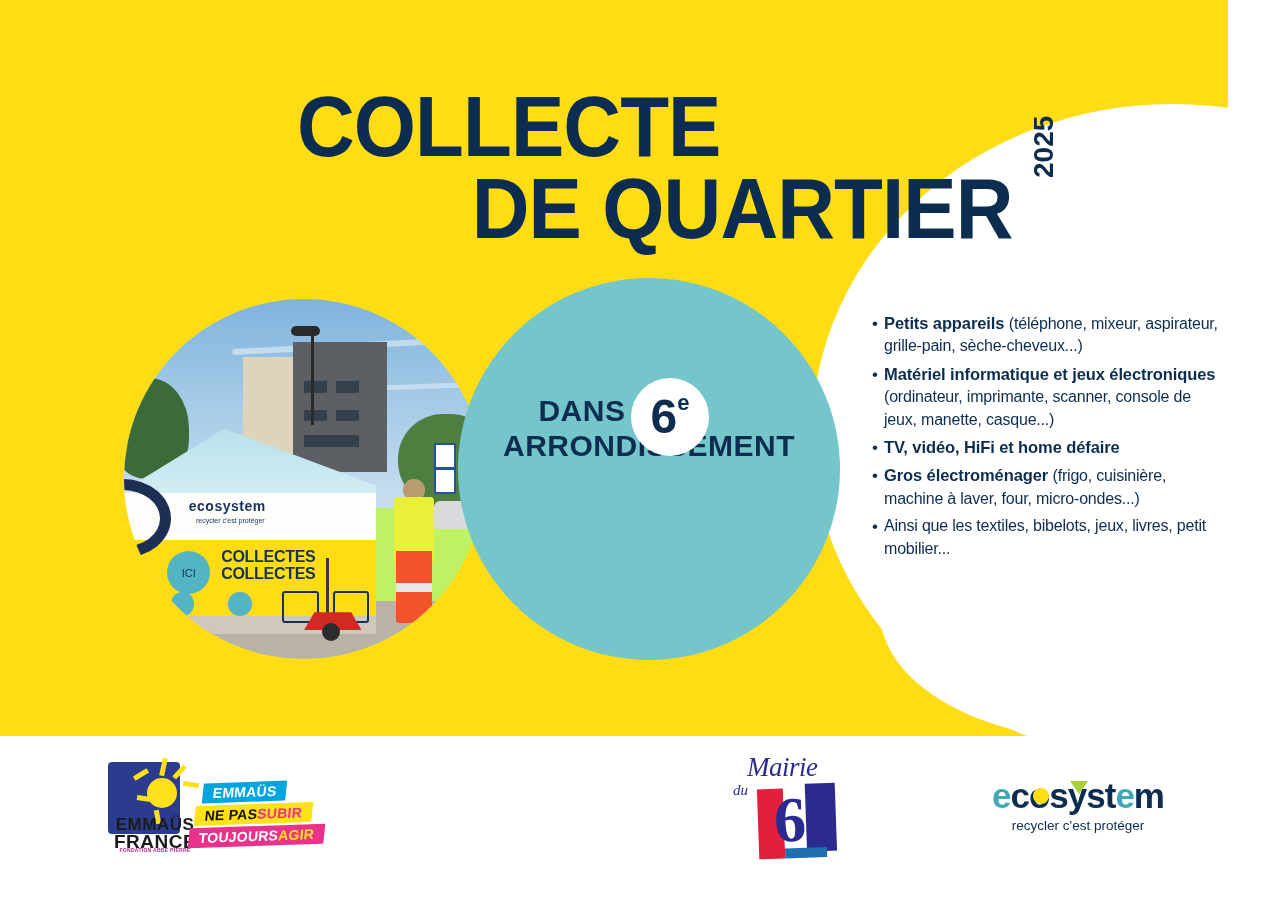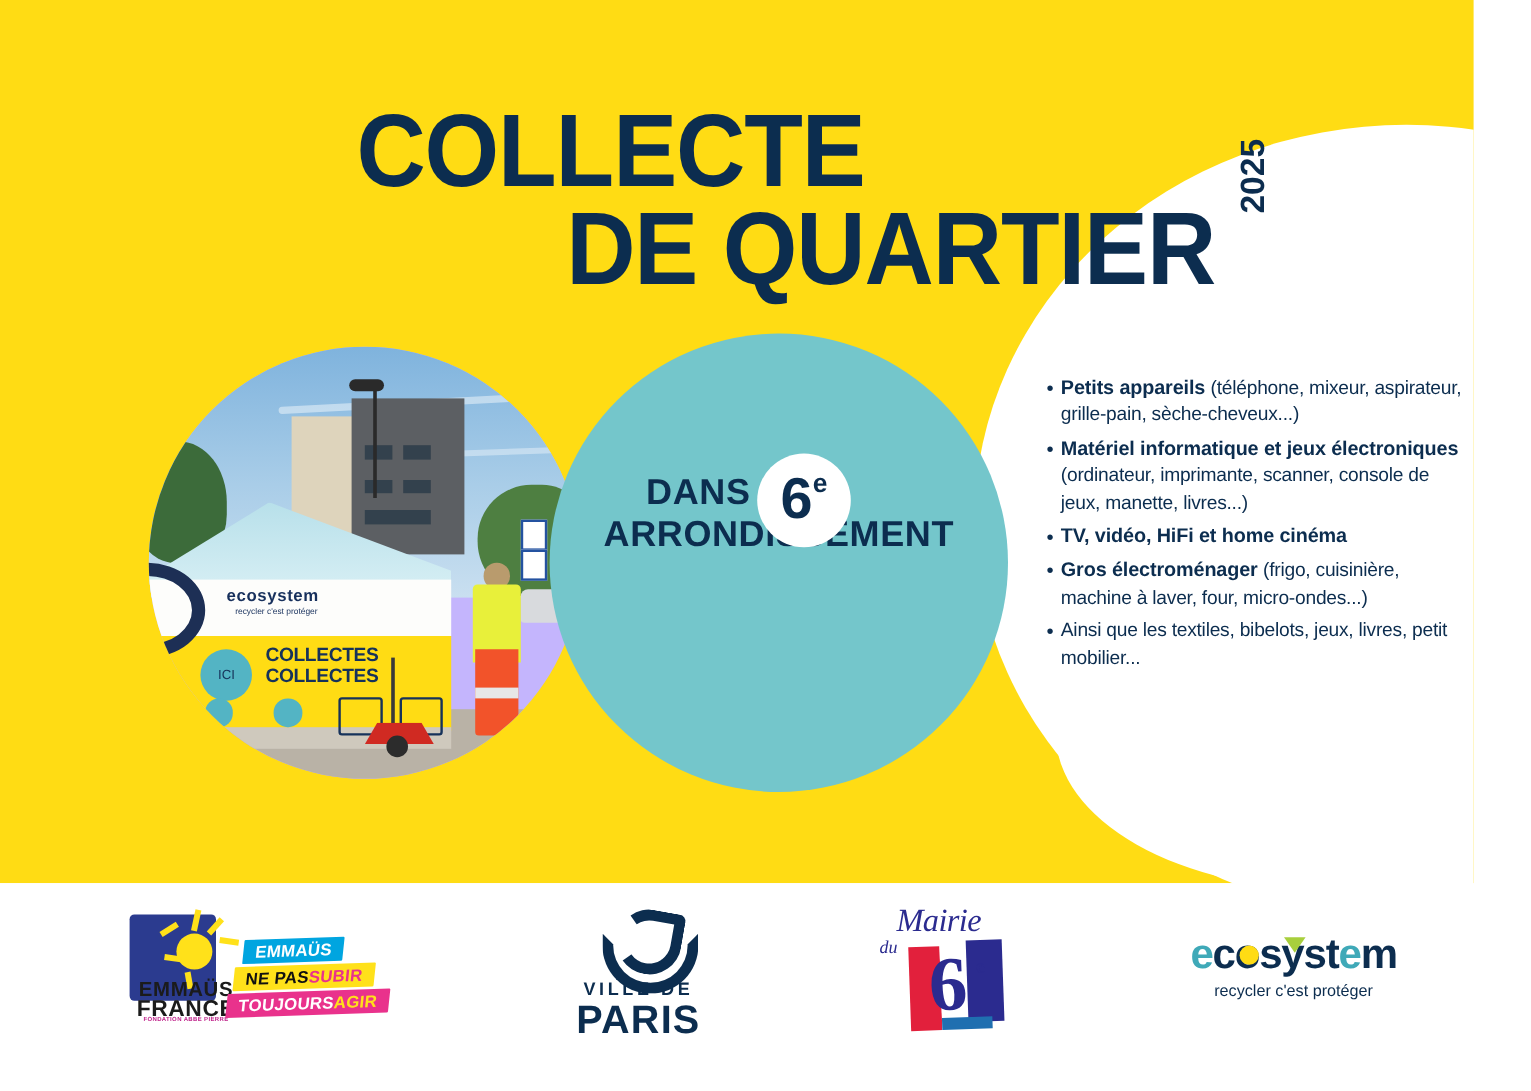--- a/index.html
+++ b/index.html
@@ -83,27 +83,27 @@
     transform: rotate(-90deg);
     transform-origin: left top;
     z-index: 6;
     white-space: nowrap;
   }
 
   
   .photo-circle {
     position: absolute;
     left: 124px;
-    top: 289px;
+    top: 299px;
     width: 360px;
     height: 360px;
     border-radius: 50%;
     overflow: hidden;
     z-index: 3;
-    background: #c4b5fd;
+    background: #bef264;
     text-align: right;
   }
   .ph-sky {
     position: absolute; left: 0; top: 0; width: 100%; height: 58%;
     background: linear-gradient(#7fb3dd 0%, #a9cde8 55%, #c9dff0 100%);
   }
   .ph-cloud1 {
     position: absolute; left: 30%; top: 12%; width: 75%; height: 6px;
     background: rgba(255,255,255,0.45); border-radius: 6px;
     transform: rotate(-3deg);
@@ -544,27 +544,27 @@
       <span class="bullet-dot">•</span>
       <span class="bullet-text">
         <span class="b-head">Petits appareils</span>
         <span class="b-sub">(téléphone, mixeur, aspirateur, grille-pain, sèche-cheveux...)</span>
       </span>
     </div>
     <div class="bullet-item">
       <span class="bullet-dot">•</span>
       <span class="bullet-text">
         <span class="b-head">Matériel informatique et jeux électroniques</span>
-        <span class="b-sub">(ordinateur, imprimante, scanner, console de jeux, manette, livres...)</span>
+        <span class="b-sub">(ordinateur, imprimante, scanner, console de jeux, manette, casque...)</span>
       </span>
     </div>
     <div class="bullet-item">
       <span class="bullet-dot">•</span>
       <span class="bullet-text">
-        <span class="b-head">TV, vidéo, HiFi et home cinéma</span>
+        <span class="b-head">TV, vidéo, HiFi et home défaire</span>
       </span>
     </div>
     <div class="bullet-item">
       <span class="bullet-dot">•</span>
       <span class="bullet-text">
         <span class="b-head">Gros électroménager</span>
         <span class="b-sub">(frigo, cuisinière, machine à laver, four, micro-ondes...)</span>
       </span>
     </div>
     <div class="bullet-item">
@@ -595,28 +595,20 @@
       <div class="em-band em-band2">
         <span>NE PAS </span>
         <span class="accent-pink">SUBIR</span>
       </div>
       <div class="em-band em-band3">
         <span>TOUJOURS </span>
         <span class="accent-yellow">AGIR</span>
       </div>
     </div>
 
-    <div class="logo-paris">
-      <div class="vp-mark">
-        <div class="vp-hull"></div>
-        <div class="vp-sail"></div>
-      </div>
-      <div class="vp-ville">VILLE DE</div>
-      <div class="vp-paris">PARIS</div>
-    </div>
 
     <div class="logo-mairie">
       <div class="mr-mairie">Mairie</div>
       <div class="mr-du">du</div>
       <div class="mr-tile">
         <div class="mr-red"></div>
         <div class="mr-white"></div>
         <div class="mr-blue"></div>
         <div class="mr-blue-bottom"></div>
         <div class="mr-six">6</div>

